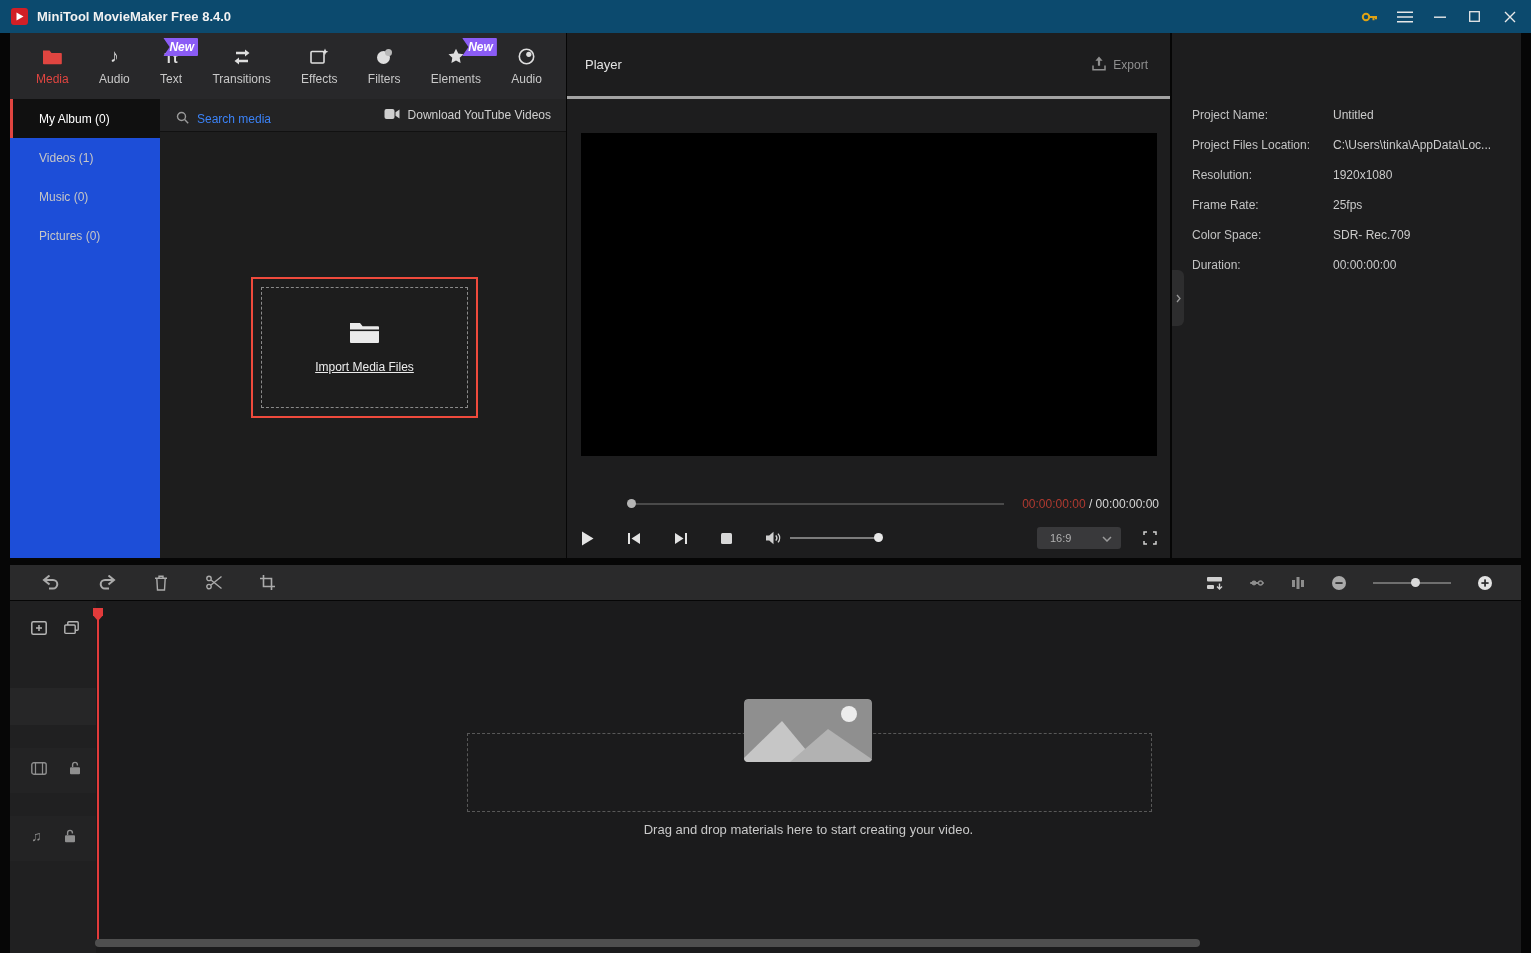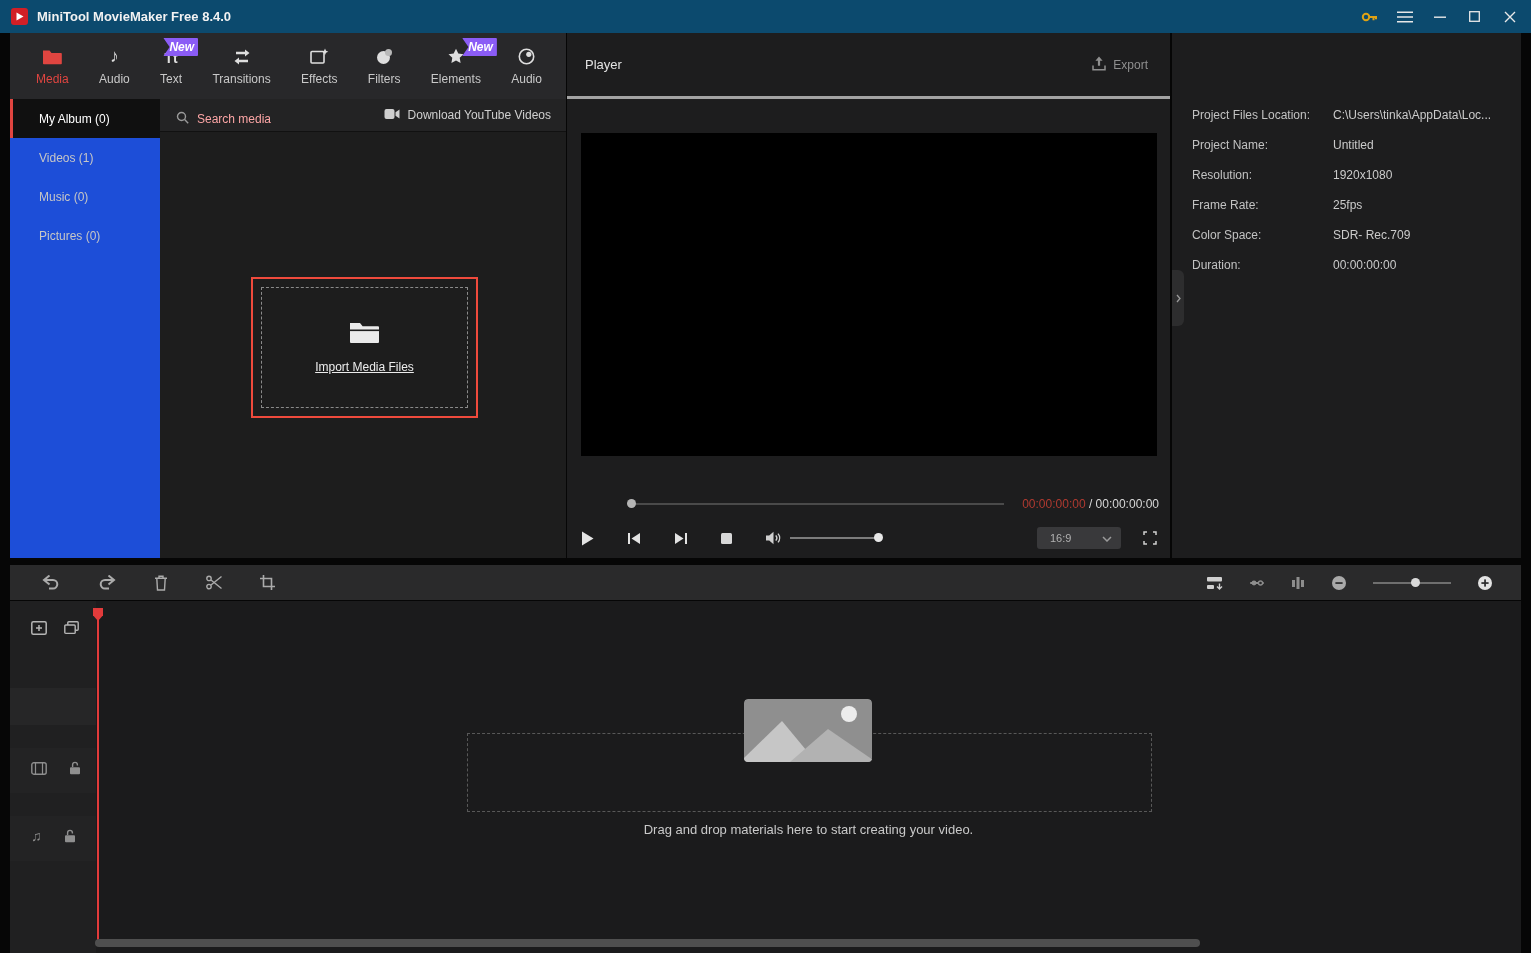--- a/index.html
+++ b/index.html
@@ -30,21 +30,21 @@
   .note-glyph { font-size:18px; line-height:1; color:#dedede; }
   .badge { position:absolute; top:-8px; right:-16px; background:#8b5cf6; color:#fff; font-size:12px; font-style:italic; font-weight:bold; padding:2px 4px 2px 6px; border-radius:1px; clip-path:polygon(0 0,100% 0,100% 100%,0 100%,18% 50%);margin-left:40px; }
 
   
   .left-content { position:absolute; top:66px; left:0; right:0; bottom:0; display:flex; }
   .album-sidebar { width:150px; background:#1d4ed8; flex:0 0 auto; }
   .side-item { height:39px; display:flex; align-items:center; padding-left:26px; color:#c6c6c6; border-left:3px solid transparent; cursor:default; }
   .side-item.active { background:#101010; border-left-color:#e04540; color:#ffffff; }
   .media-area { flex:1; background:#1d1d1d; display:flex; flex-direction:column; }
   .media-toolbar { height:33px; background:#232324; border-bottom:1px solid #111; display:flex; align-items:center; justify-content:space-between; padding:0 15px 0 16px; flex:0 0 auto; }
-  .search-box { display:flex; align-items:center; gap:8px; color:#fca5a5;margin-top:8px; }
+  .search-box { display:flex; align-items:center; gap:8px; color:#3b82f6;margin-top:8px; }
   .yt-btn { display:flex; align-items:center; gap:8px; color:#cfcfcf; cursor:default; }
   .import-area { flex:1; position:relative; }
   .import-box { position:absolute; left:91px; top:145px; width:227px; height:141px; border:2px solid #ef4a3c; display:flex; align-items:center; justify-content:center; cursor:default; }
   .import-inner { position:absolute; inset:8px; border:1px dashed #8a8a8a; }
   .import-content { display:flex; flex-direction:column; align-items:center; gap:13px; position:relative; }
   .import-label { color:#ececec; font-size:12px;text-decoration:underline; }
 
   
   .player-header { position:absolute; top:0; left:0; right:0; height:66px; display:flex; align-items:center; justify-content:space-between; padding:0 22px 0 18px; border-bottom:3px solid #a3a3a3; }
   .player-title { color:#e3e3e3; font-size:13px; }
@@ -338,26 +338,26 @@
         <svg width="14" height="14" viewBox="0 0 14 14">
             <path d="M1 4 V1 h3 M10 1 h3 v3 M13 10 v3 h-3 M4 13 H1 v-3" stroke="#cfcfcf" stroke-width="1.5" fill="none"></path>
           </svg>
       </span>
     </div>
   </div>
 
   <div class="panel project-panel">
     <div class="pi-rows">
       <div class="pi-row">
+        <span class="pi-label">Project Name:</span>
+        <span class="pi-value">Untitled</span>
+      </div>
+      <div class="pi-row">
         <span class="pi-label">Project Files Location:</span>
         <span class="pi-value">C:\Users\tinka\AppData\Loc...</span>
-      </div>
-      <div class="pi-row">
-        <span class="pi-label">Project Name:</span>
-        <span class="pi-value">Untitled</span>
       </div>
       <div class="pi-row">
         <span class="pi-label">Resolution:</span>
         <span class="pi-value">1920x1080</span>
       </div>
       <div class="pi-row">
         <span class="pi-label">Frame Rate:</span>
         <span class="pi-value">25fps</span>
       </div>
       <div class="pi-row">

